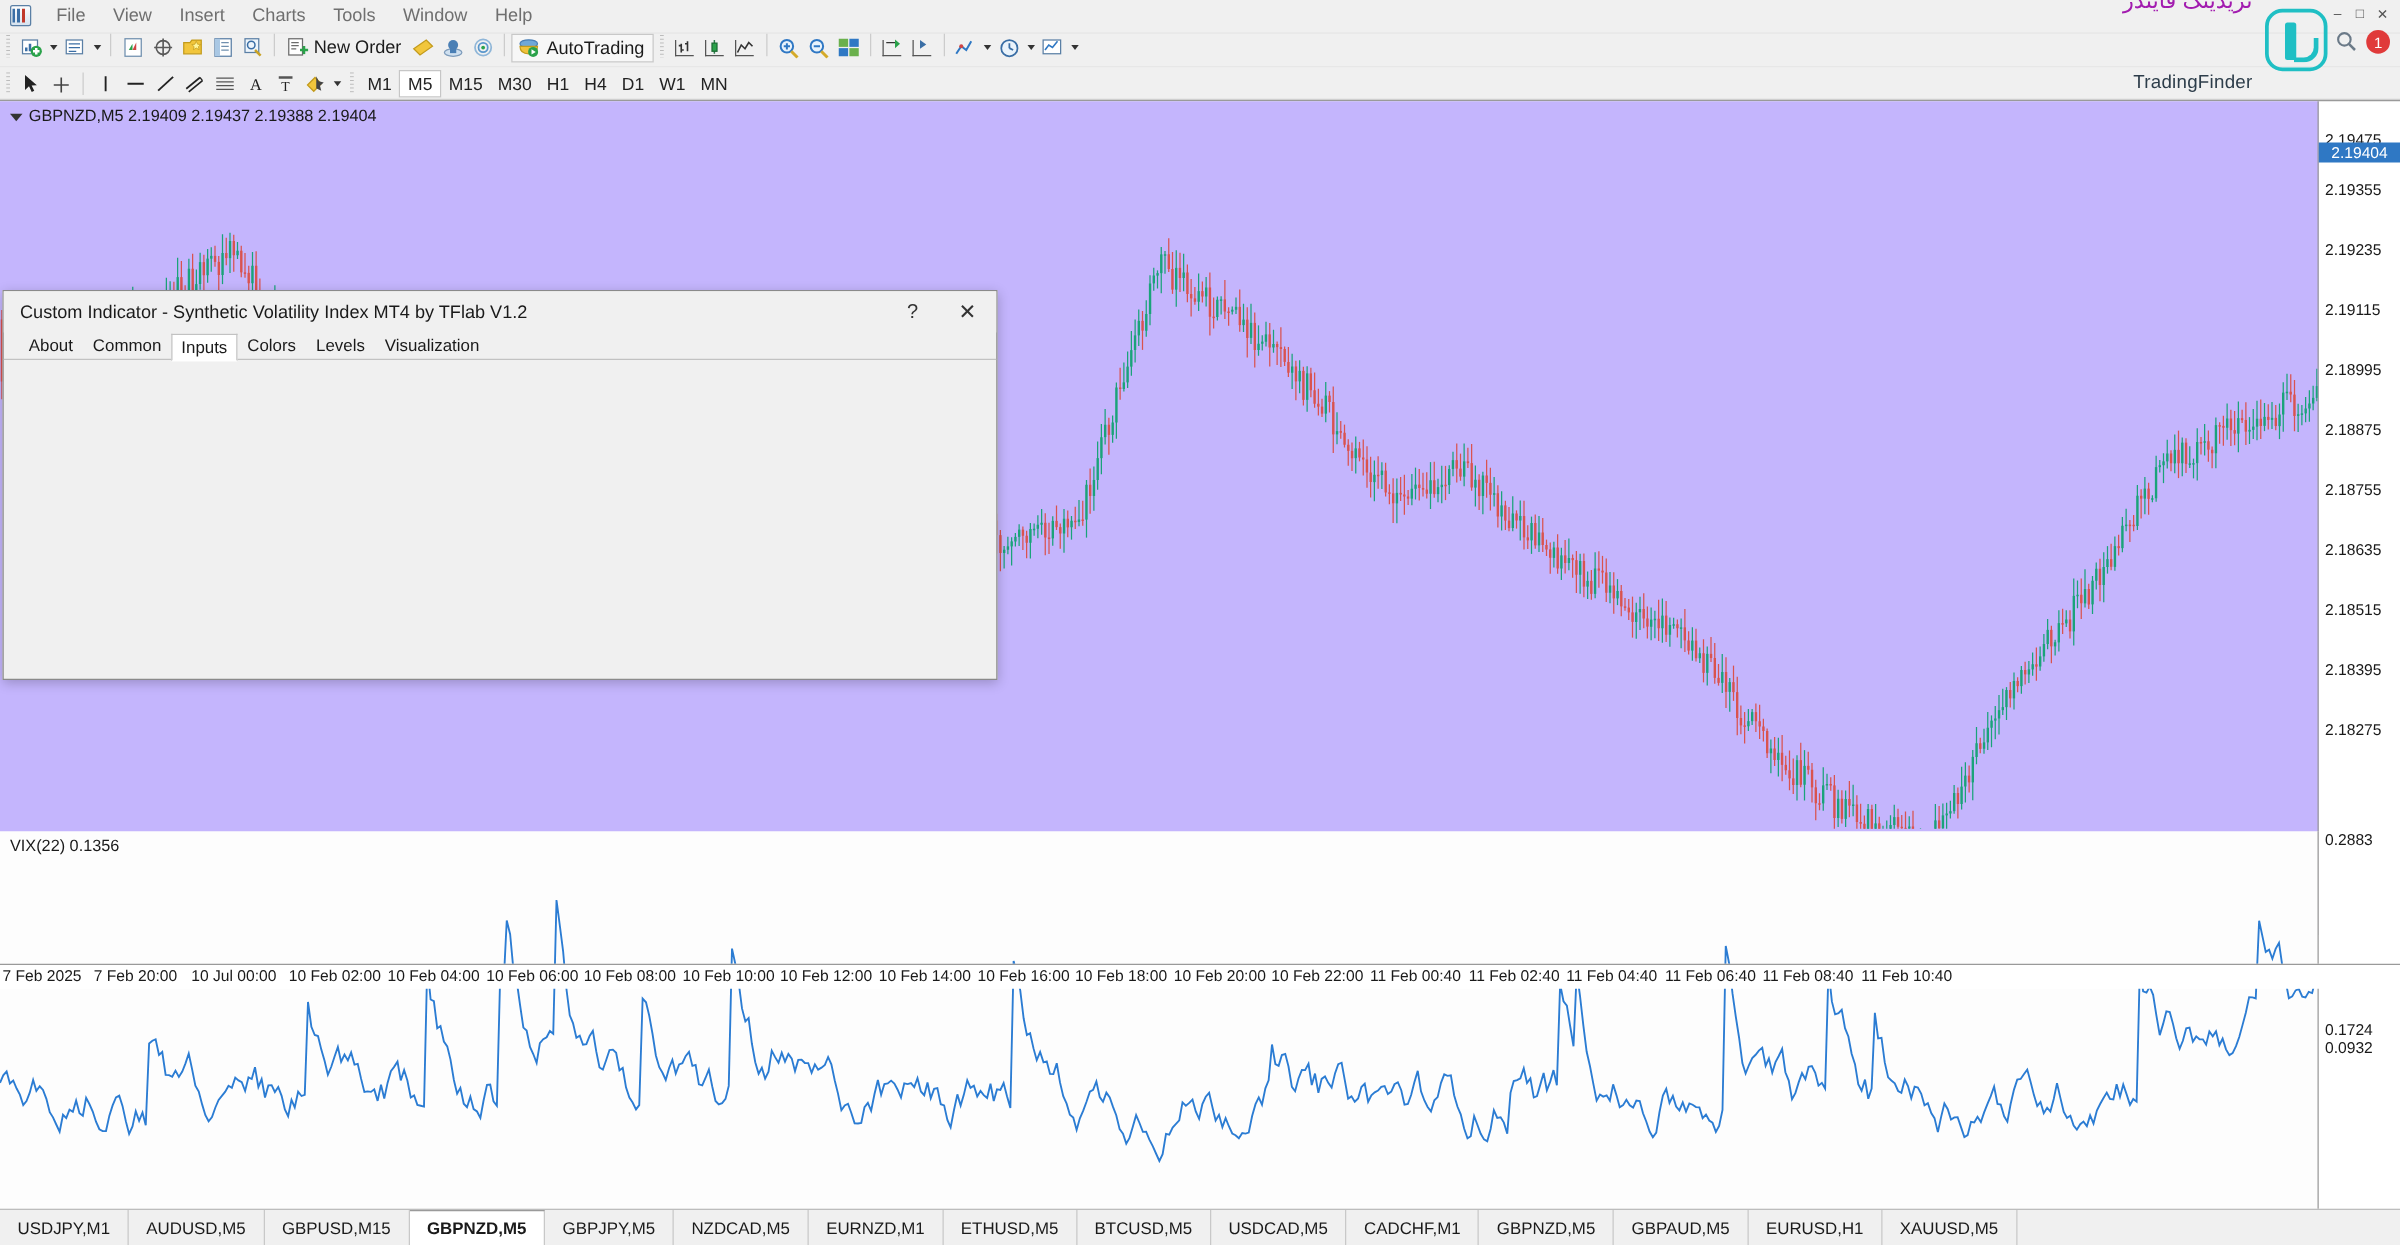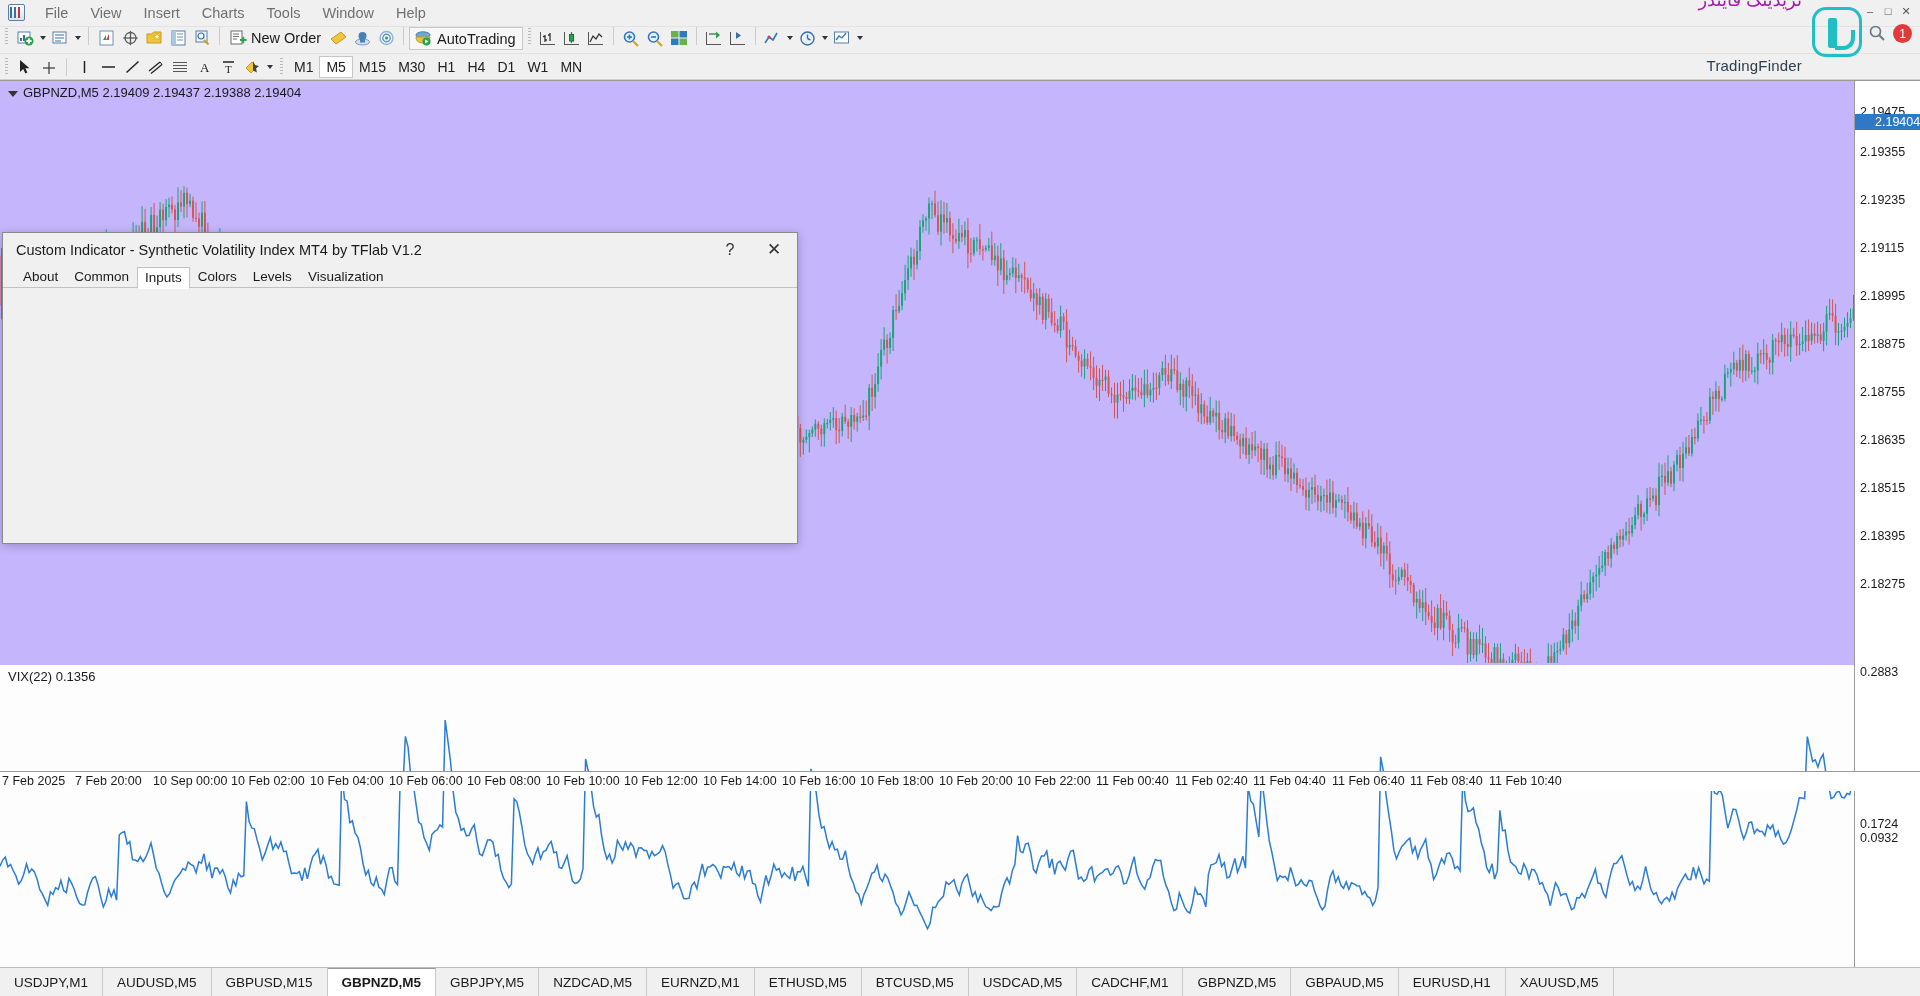--- a/index.html
+++ b/index.html
@@ -123,21 +123,21 @@
   .chart-label .tri { display:inline-block; width:0;height:0;
     border-left:5px solid transparent;border-right:5px solid transparent;border-top:6px solid #333;
     margin-right:5px; vertical-align: middle; }
   .price-axis {
     position:absolute; right: 0; top: 0; width: 65px; height: 582px;
     font-size: 12.5px; color: #1a1a1a;
   }
   .price-axis .pt { position:absolute; left: 5px; white-space:nowrap; }
   .price-cur {
     position:absolute; left:0; top: 33px; width: 65px; height: 16px;
-    background:#2f78c4; color:#fff; font-size:12.5px; display:flex; align-items:center; padding-left:20px;
+    background:#2f78c4; color:#fff; font-size:12.5px; display:flex; align-items:center; padding-left:10px;
   }
   .sub-axis {
     position:absolute; right: 0; top: 584px; width: 65px; height: 360px; font-size: 12.5px; color:#1a1a1a;
   }
   .sub-axis .pt { position:absolute; left:5px; white-space: nowrap; }
   .time-axis {
     position:absolute; left:0; top: 690px; width: 1920px; height: 20px;
     border-top: 1px solid #9a9a9a; background:#ffffff;
   }
   .time-axis .tl { position:absolute; top: 2px; font-size: 12.5px; color:#1a1a1a; white-space:nowrap;}
@@ -1835,21 +1835,21 @@
     <div class="sub-axis">
       <div class="pt" style="top:0px">0.2883</div>
       <div class="pt" style="top:152px">0.1724</div>
 
       <div class="pt" style="top:166px">0.0932</div>
     </div>
 
     <div class="time-axis">
       <div class="tl" style="left:2px">7 Feb 2025</div>
       <div class="tl" style="left:75px">7 Feb 20:00</div>
-      <div class="tl" style="left:153px">10 Sep 00:00</div>
+      <div class="tl" style="left:153px">10 Jul 00:00</div>
       <div class="tl" style="left:231px">10 Feb 02:00</div>
       <div class="tl" style="left:310px">10 Feb 04:00</div>
       <div class="tl" style="left:389px">10 Feb 06:00</div>
       <div class="tl" style="left:467px">10 Feb 08:00</div>
       <div class="tl" style="left:546px">10 Feb 10:00</div>
       <div class="tl" style="left:624px">10 Feb 12:00</div>
       <div class="tl" style="left:703px">10 Feb 14:00</div>
       <div class="tl" style="left:782px">10 Feb 16:00</div>
       <div class="tl" style="left:860px">10 Feb 18:00</div>
       <div class="tl" style="left:939px">10 Feb 20:00</div>

